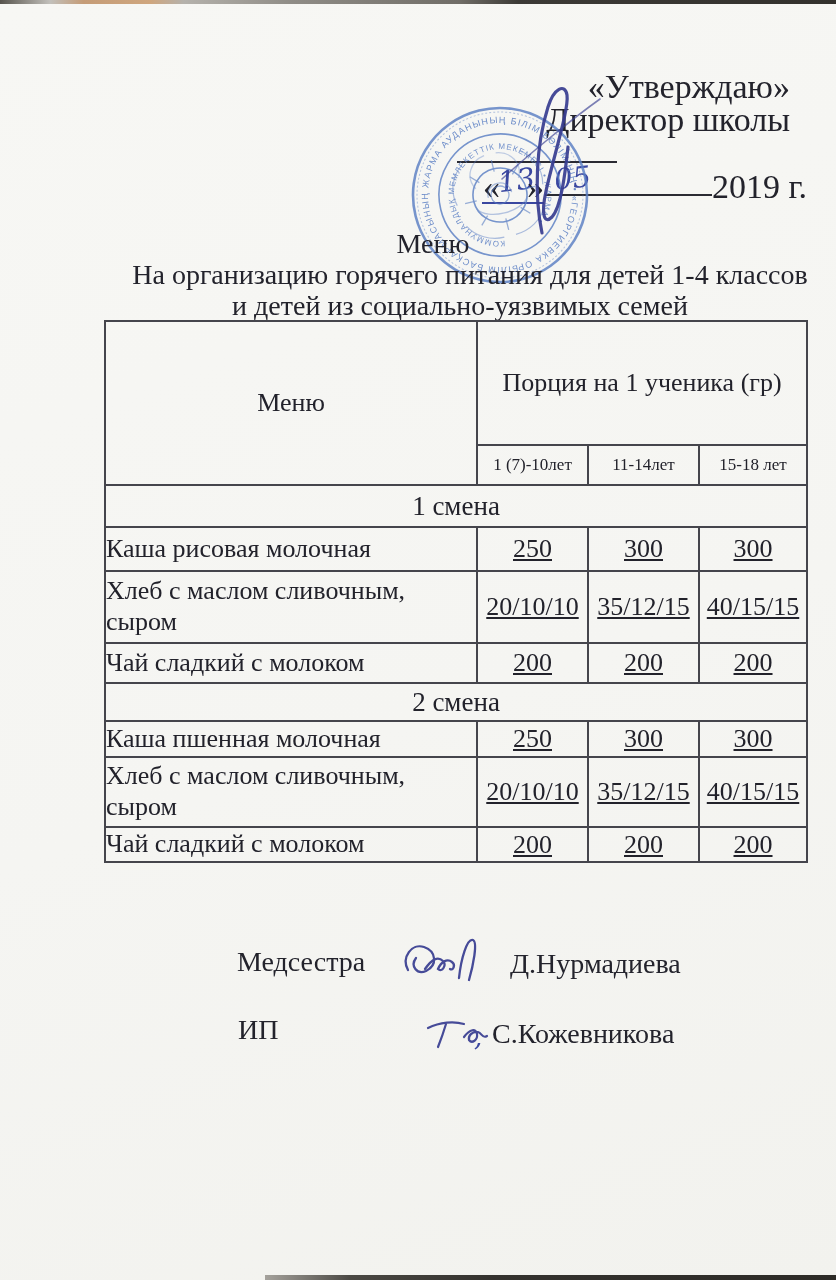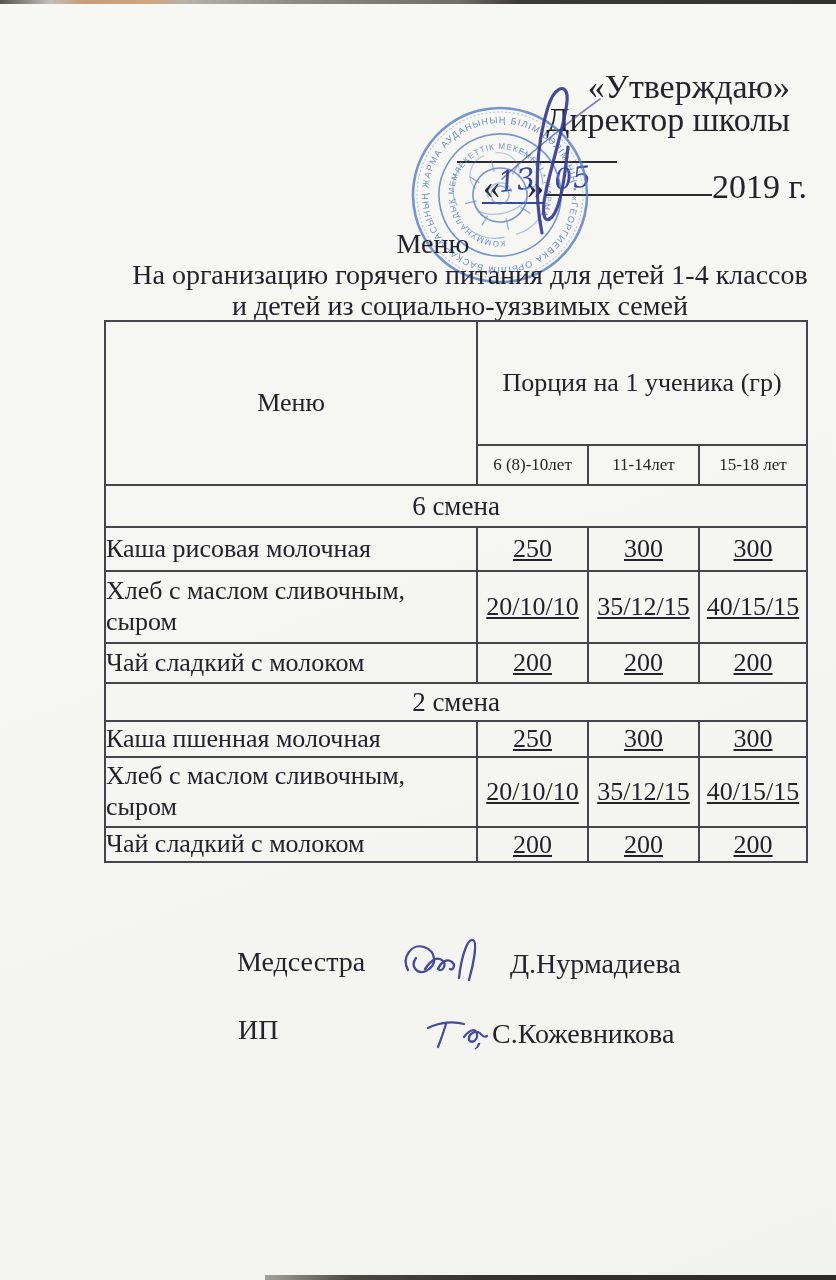--- a/index.html
+++ b/index.html
@@ -131,27 +131,27 @@
           <col style="width:111px">
           <col style="width:111px">
           <col style="width:108px">
         </colgroup>
       <tbody>
           <tr style="height:124px">
         <td class="hdr" rowspan="2">Меню</td>
         <td class="hdr" colspan="3">Порция на 1 ученика (гр)</td>
       </tr>
       <tr style="height:40px">
-        <td class="age">6 (8)-10лет</td>
+        <td class="age">1 (7)-10лет</td>
         <td class="age">11-14лет</td>
         <td class="age">15-18 лет</td>
       </tr>
 
       <tr style="height:42px">
-        <td class="section" colspan="4">6 смена</td>
+        <td class="section" colspan="4">1 смена</td>
       </tr>
       <tr style="height:44px">
         <td class="dish">Каша рисовая молочная</td>
         <td class="num">250</td>
         <td class="num">300</td>
         <td class="num">300</td>
       </tr>
       <tr style="height:72px">
         <td class="dish">Хлеб с маслом сливочным, сыром</td>
         <td class="num">20/10/10</td>

